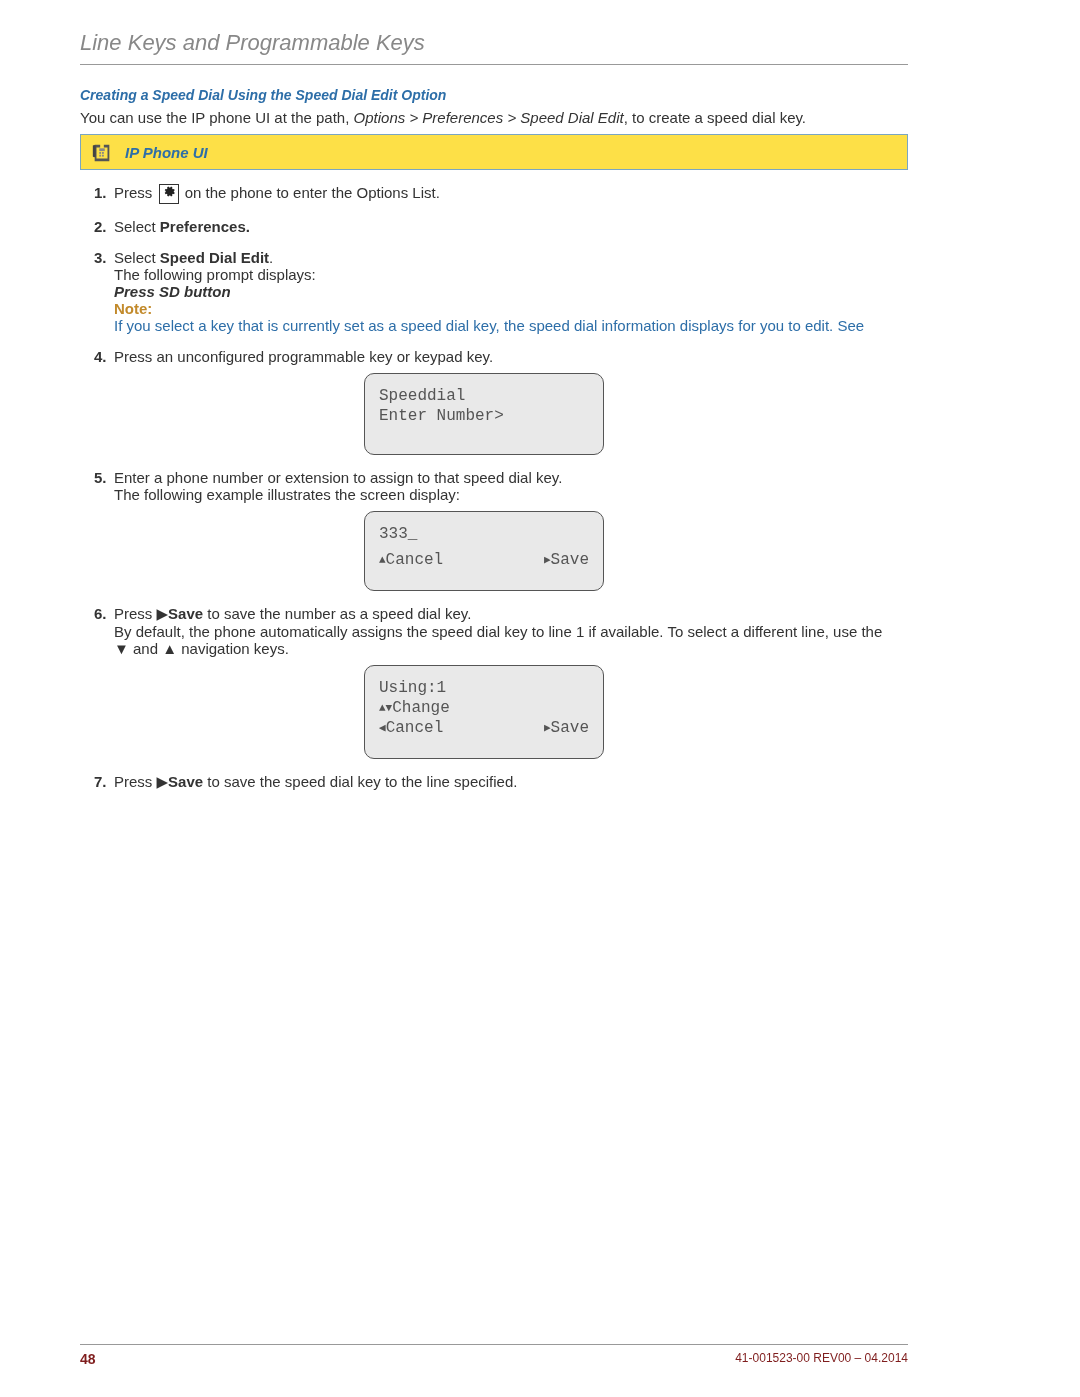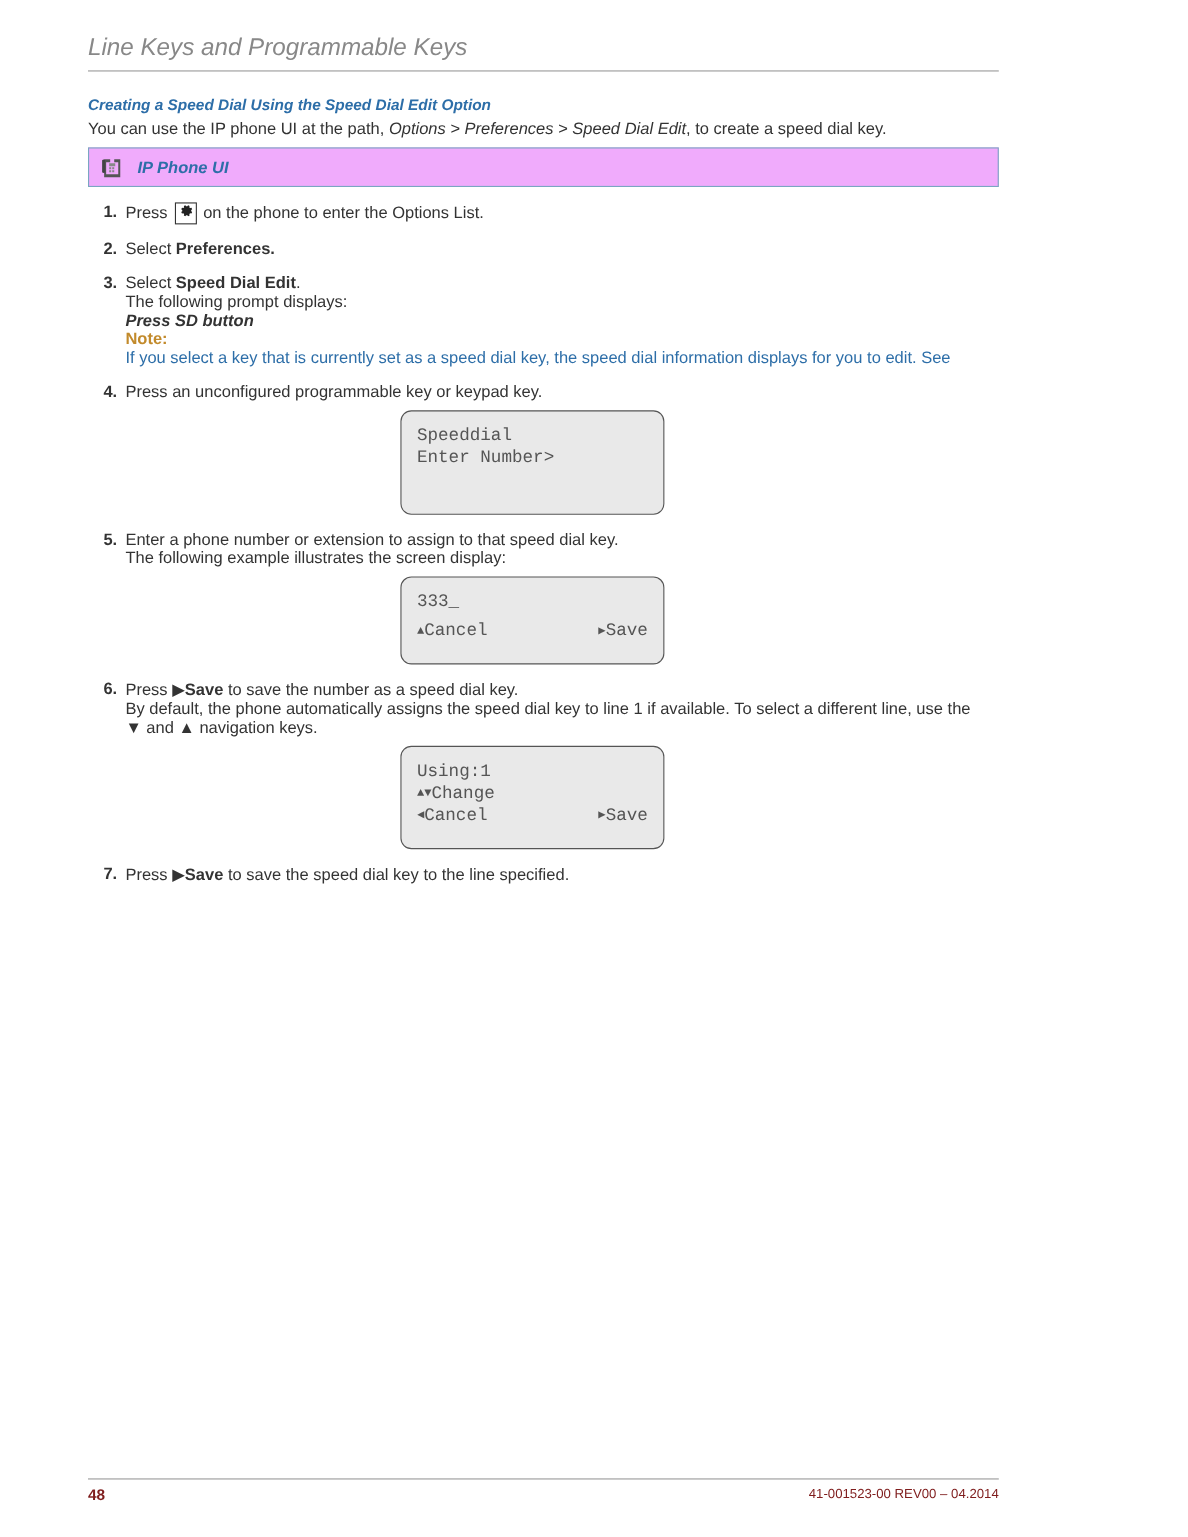--- a/index.html
+++ b/index.html
@@ -32,21 +32,21 @@
     color: #2d6ea8;
     font-style: italic;
     font-weight: bold;
     font-size: 14px;
     margin-bottom: 6px;
   }
   .body-text { margin-bottom: 8px; }
   .body-text i { font-style: italic; }
   .ui-box {
     border: 1px solid #7aa6c2;
-    background: #f0abfc;
+    background: #fde047;
     padding: 6px 10px;
     margin-bottom: 14px;
     display: flex;
     align-items: center;
     gap: 12px;
   }
   .ui-box .label { color: #2d6ea8; font-style: italic; font-weight: bold; }
   .phone-icon {
     width: 22px; height: 22px; display: inline-block;
   }
@@ -71,21 +71,21 @@
     border-radius: 10px;
     background: #e9e9e9;
     width: 210px;
     margin: 8px 0 8px 250px;
     padding: 12px 14px 20px 14px;
     font-family: "Courier New", monospace;
     font-size: 16px;
     color: #555;
     line-height: 1.25;
   }
-  .lcd.taller { padding-bottom: 41px; }
+  .lcd.taller { padding-bottom: 28px; }
   .lcd-row { display: flex; justify-content: space-between; }
   .tri { font-size: 11px; display: inline-block; vertical-align: 1px; }
   .footer {
     position: absolute;
     bottom: 30px;
     left: 80px;
     right: 80px;
     border-top: 1px solid #999;
     padding-top: 6px;
     display: flex;

